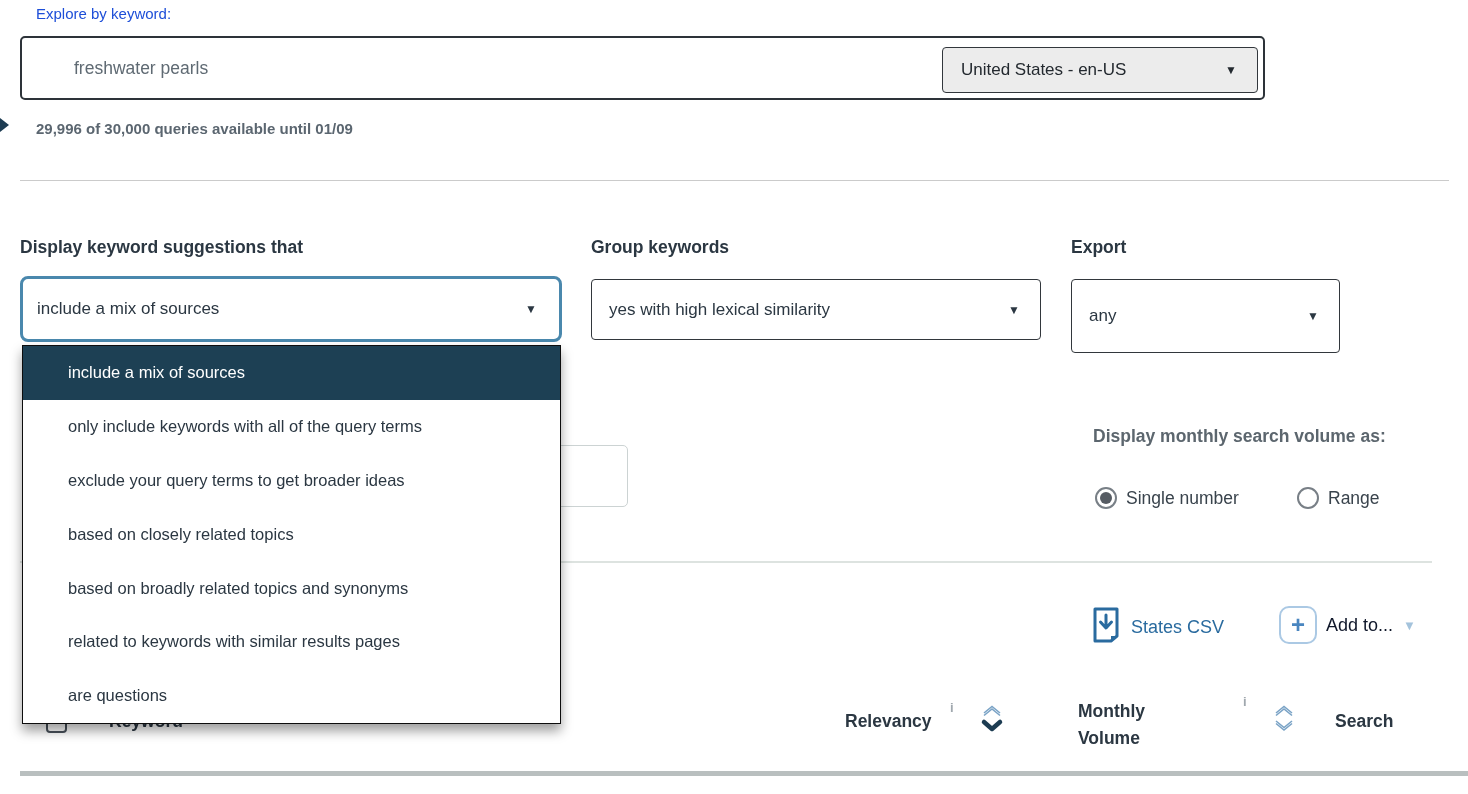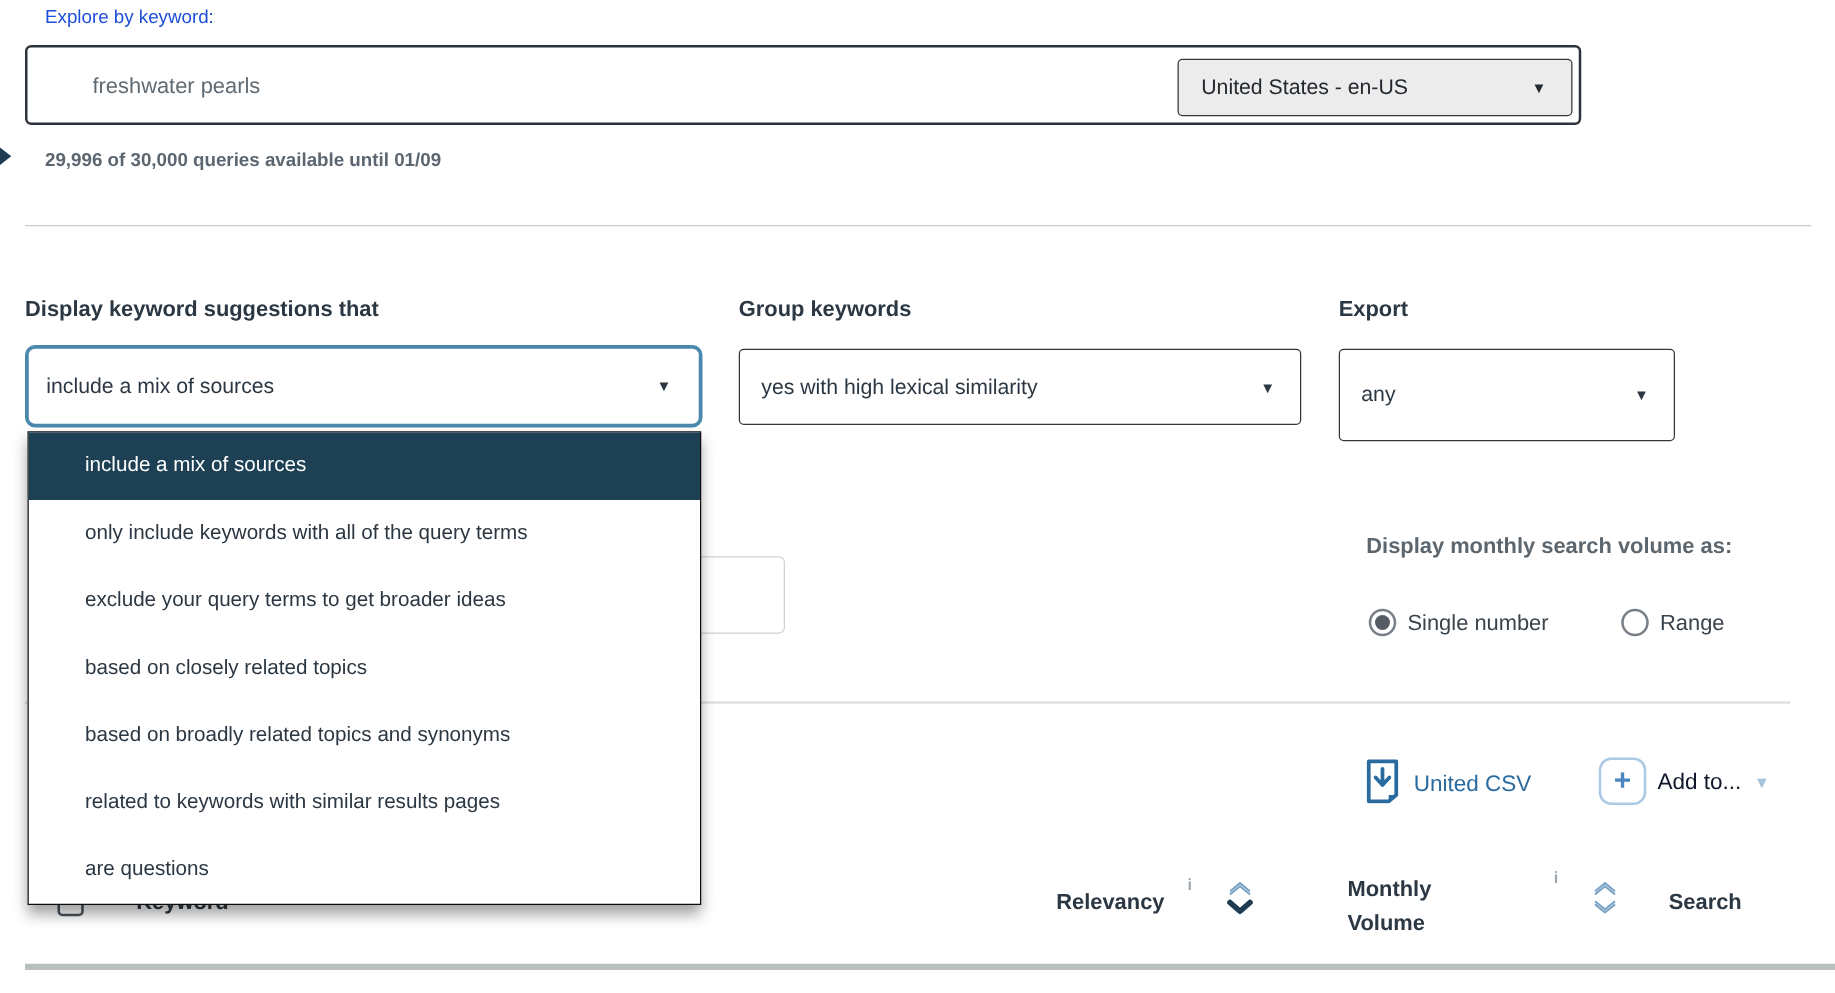--- a/index.html
+++ b/index.html
@@ -155,21 +155,21 @@
   </div>
 
   <div class="export-group">
     <span>
       <svg width="28" height="36" viewBox="0 0 28 36">
         <path d="M3 2 h22 v27 l-6 5 h-16 z" fill="none" stroke="#2a6b9f" stroke-width="3" stroke-linejoin="round"></path>
         <path d="M25 29 l-6 5 v-5 z" fill="#2a6b9f"></path>
         <path d="M14 8 v12 M8.5 15 l5.5 6 5.5 -6" fill="none" stroke="#2a6b9f" stroke-width="3" stroke-linecap="round" stroke-linejoin="round"></path>
       </svg>
     </span>
-    <span class="export-label">United CSV</span>
+    <span class="export-label">States CSV</span>
   </div>
 
   <div class="addto-group">
     <span class="plus-box">
         <span>+</span>
       </span>
     <span class="addto-label">Add to...</span>
     <span class="addto-caret">▼</span>
   </div>
 

